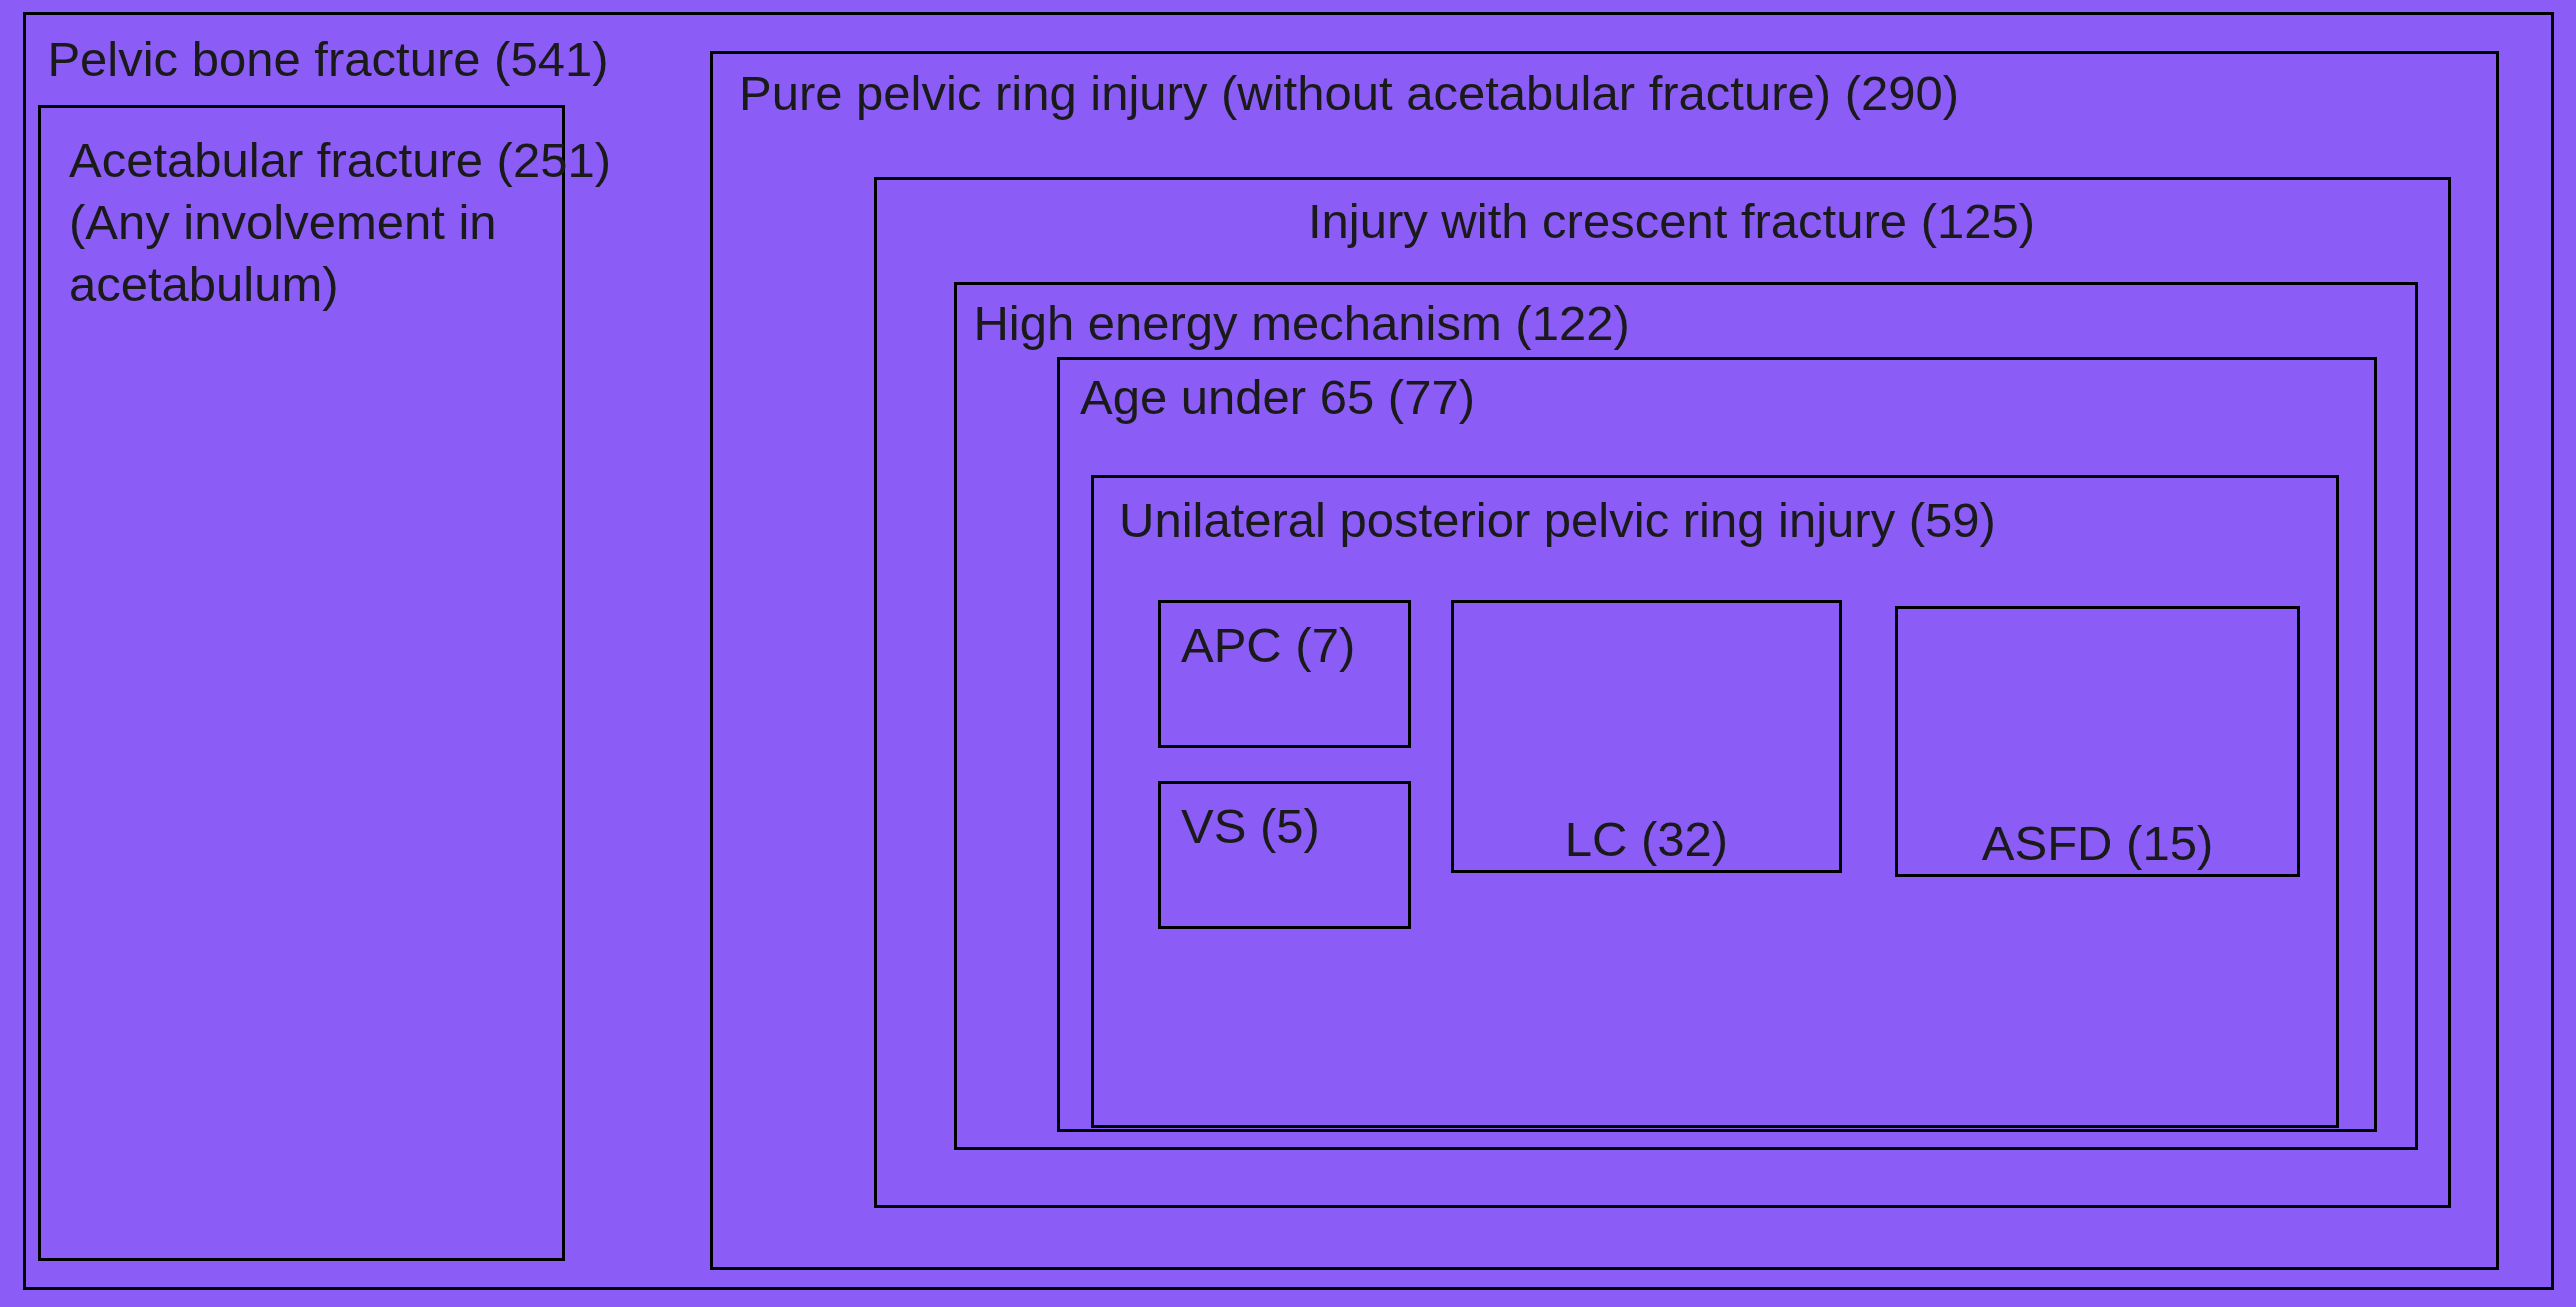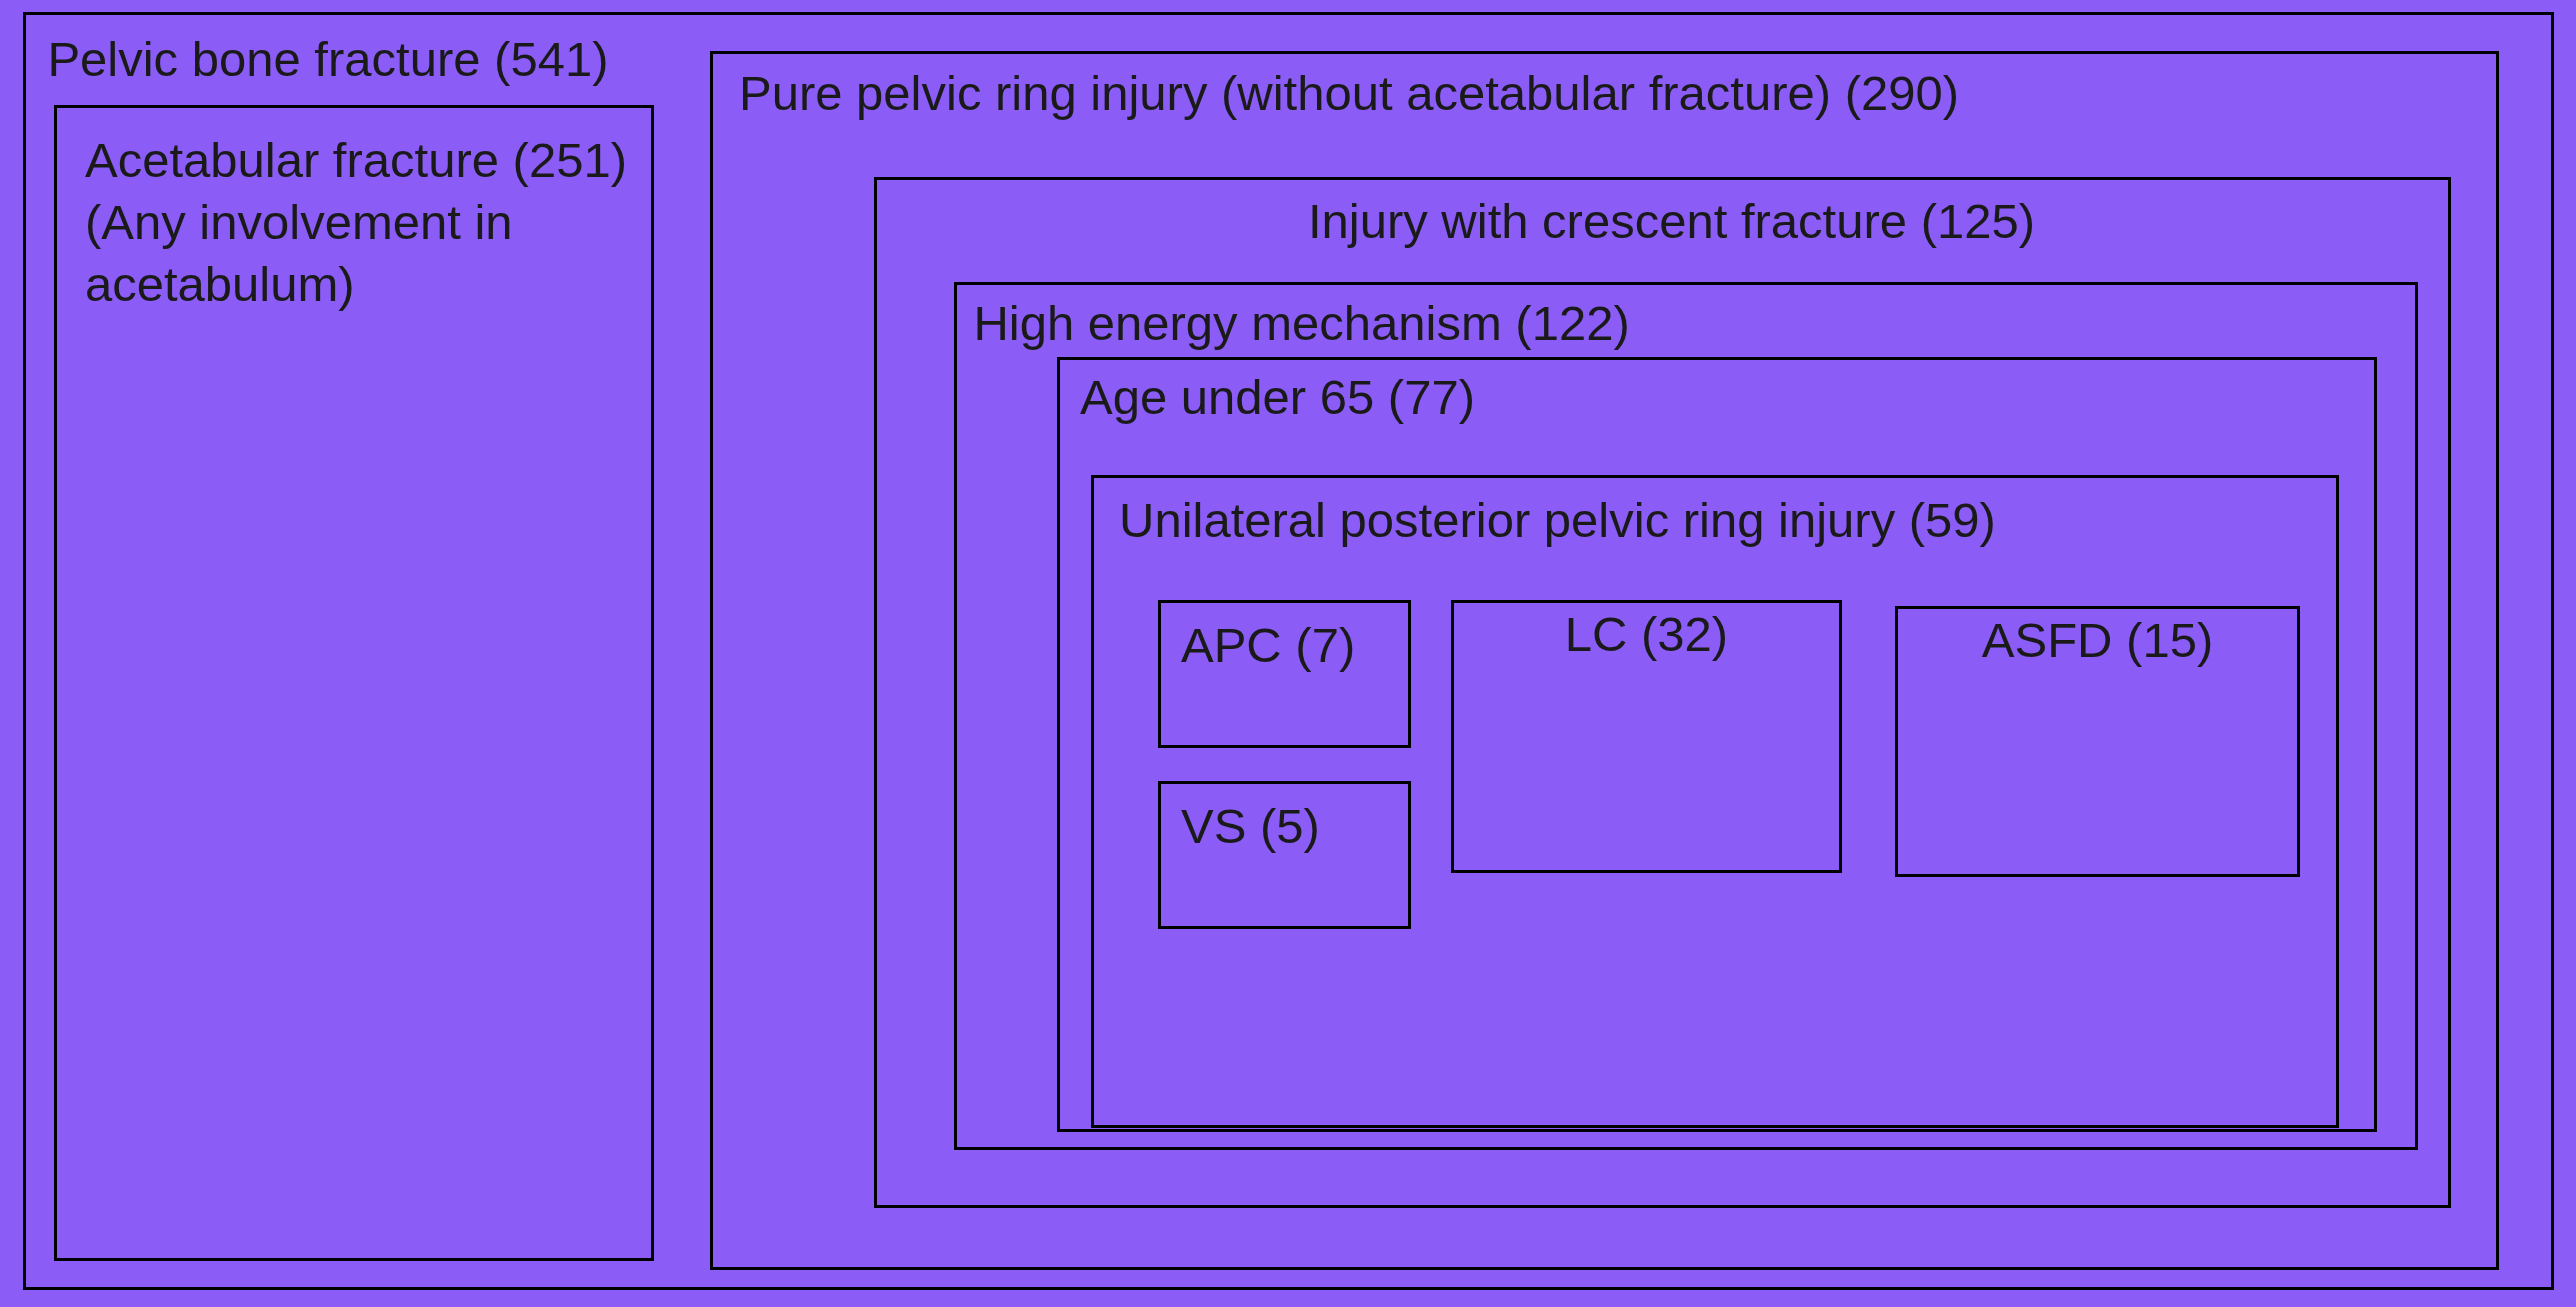--- a/index.html
+++ b/index.html
@@ -28,32 +28,32 @@
     font-size: 49px;
     line-height: 62px;
     white-space: nowrap;
     color: #1a1a1a;
   }
   .wrap-label {
     white-space: normal;
   }
   .center-box {
     display: flex;
-    align-items: flex-start;
+    align-items: flex-end;
     justify-content: center;
   }
   .center-box .nbox-label {
     padding: 0 !important;
   }
 
   
   #box-pelvic      { left: 23px;  top: 11.5px;  width: 2531px; height: 1278px; }
   #label-pelvic    { padding: 13px 0 0 21.4px; }
 
-  #box-acetabular  { left: 28px;  top: 90px; width: 600px;  height: 1156px; }
+  #box-acetabular  { left: 12px;  top: 90px; width: 527px;  height: 1156px; }
   #label-acetabular{ padding: 21.4px 0 0 28px; width: 576px; }
 
   #box-pure        { left: 684px; top: 36px;  width: 1789px; height: 1219px; }
   #label-pure      { padding: 8.2px 0 0 26px; }
 
   #box-crescent    { left: 161px; top: 123px; width: 1577px; height: 1031px; }
   #label-crescent  { padding: 10px 0 0 18px; text-align: center; }
 
   #box-high        { left: 77px;  top: 102px; width: 1464px; height: 868px; }
   #label-high      { padding: 7.4px 0 0 16.4px; }

